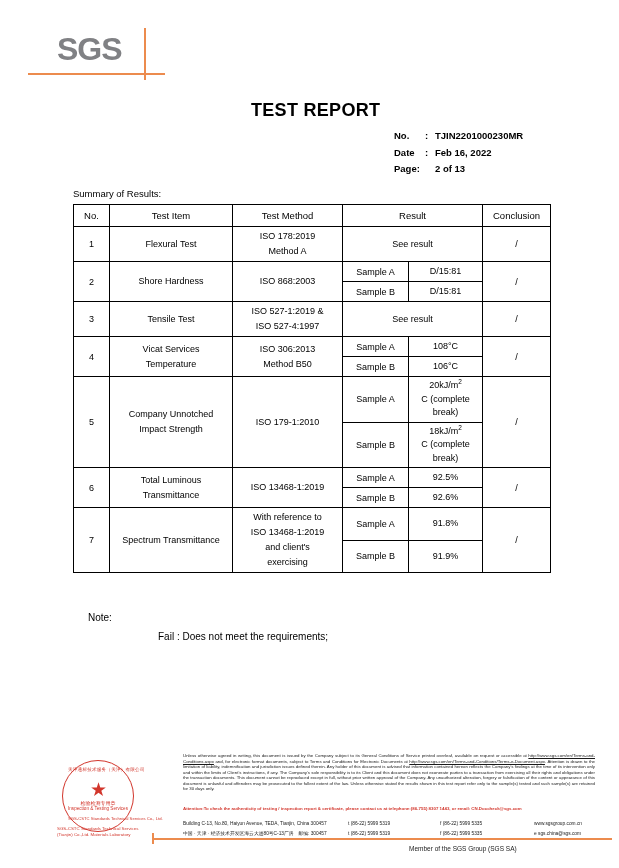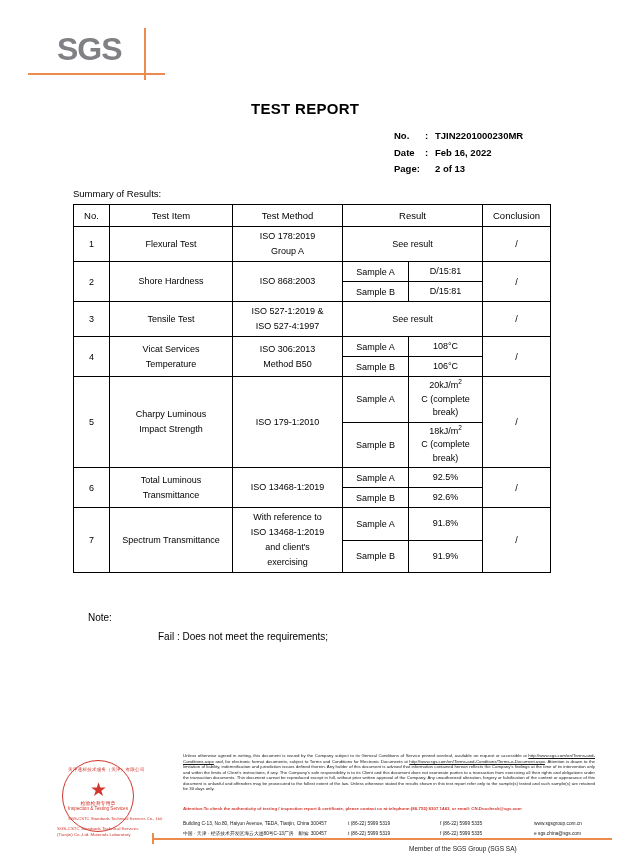--- a/index.html
+++ b/index.html
@@ -48,21 +48,21 @@
     width: 1.5px;
     height: 52px;
     background: #ec8b4e;
   }
 
   
   .title {
     position: absolute;
     left: 251px;
     top: 100px;
-    font-size: 15px;
+    font-size: 18px;
     font-weight: bold;
     letter-spacing: 0.3px;
   }
   .meta {
     position: absolute;
     left: 394px;
     top: 128px;
     font-size: 9.5px;
     font-weight: bold;
     line-height: 16.5px;
@@ -273,21 +273,21 @@
     </tr>
   </thead>
   <tbody id="tbl-body">
       <tr>
         <td rowspan="1">1</td>
         <td rowspan="1">
           <span class="ln">Flexural Test</span>
         </td>
         <td rowspan="1">
           <span class="ln">ISO 178:2019</span>
-          <span class="ln">Group A</span>
+          <span class="ln">Method A</span>
         </td>
         <td colspan="2">See result</td>
         <td>/</td>
       </tr>
       <tr>
         <td rowspan="2">2</td>
         <td rowspan="2">
           <span class="ln">Shore Hardness</span>
         </td>
         <td rowspan="2">
@@ -335,21 +335,21 @@
       </tr>
       <tr>
         <td>Sample B</td>
         <td>
           <span class="ln">106°C</span>
         </td>
       </tr>
       <tr>
         <td rowspan="2">5</td>
         <td rowspan="2">
-          <span class="ln">Charpy Luminous</span>
+          <span class="ln">Company Unnotched</span>
           <span class="ln">Impact Strength</span>
         </td>
         <td rowspan="2">
           <span class="ln">ISO 179-1:2010</span>
         </td>
         <td>Sample A</td>
         <td>
           <span class="ln2">20kJ/m<sup>2</sup></span>
           <span class="ln2">C (complete</span>
           <span class="ln2">break)</span>

